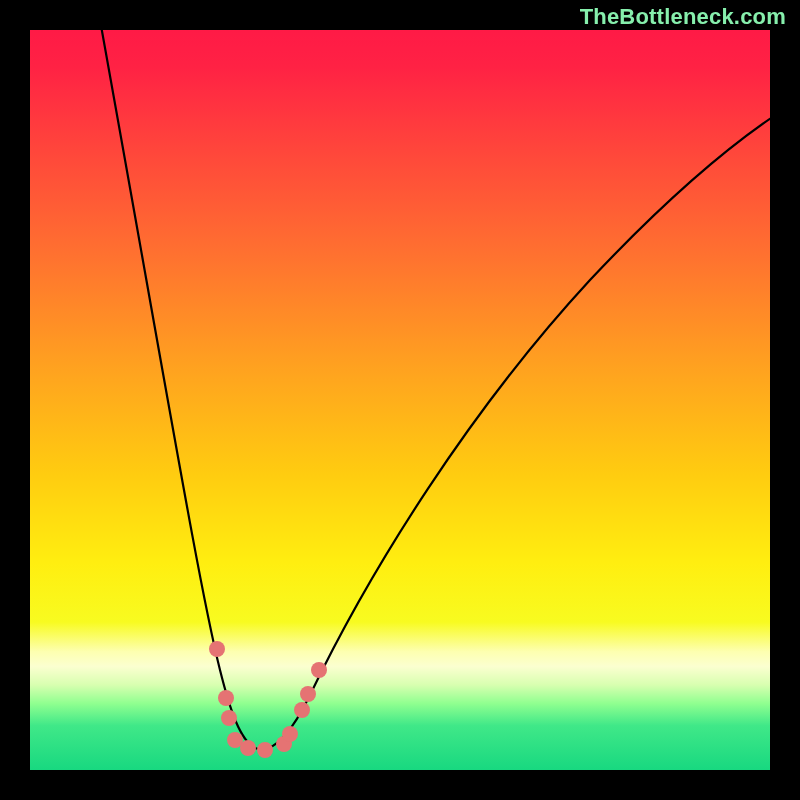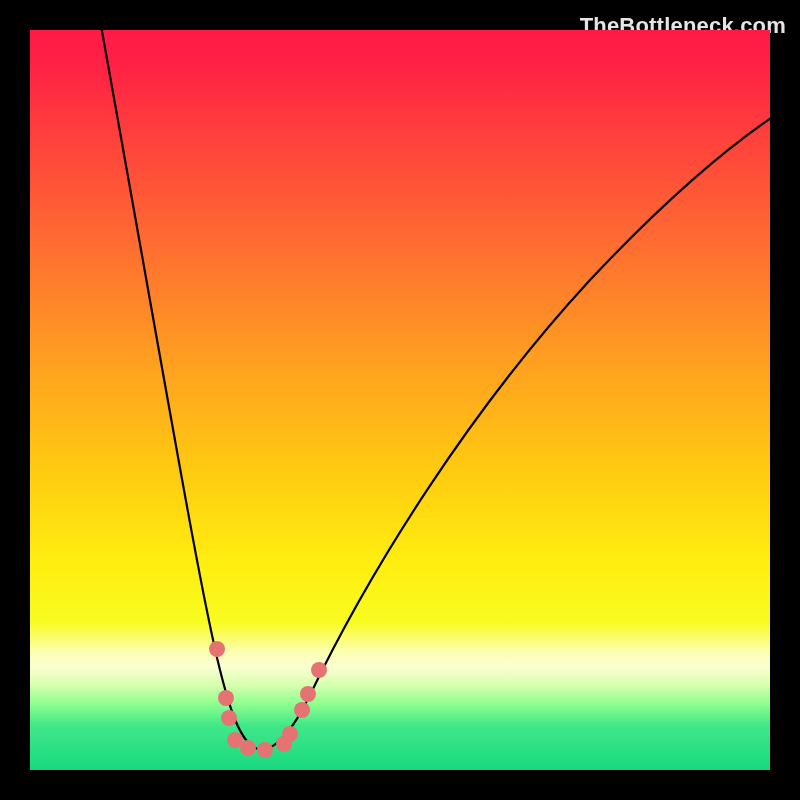--- a/index.html
+++ b/index.html
@@ -13,26 +13,26 @@
   .frame {
     position: absolute;
     left: 30px;
     top: 30px;
     width: 740px;
     height: 740px;
     overflow: hidden;
   }
   .attribution {
     position: absolute;
-    top: 13px;
+    top: 4px;
     right: 14px;
     font-family: Arial, Helvetica, sans-serif;
     font-size: 22px;
     font-weight: 600;
-    color: #e5e5e5;
+    color: #86efac;
     letter-spacing: 0.2px;
   }
   svg {
     display: block;
   }
 </style>
 </head>
 <body>
 
 <div class="attribution">TheBottleneck.com</div>

